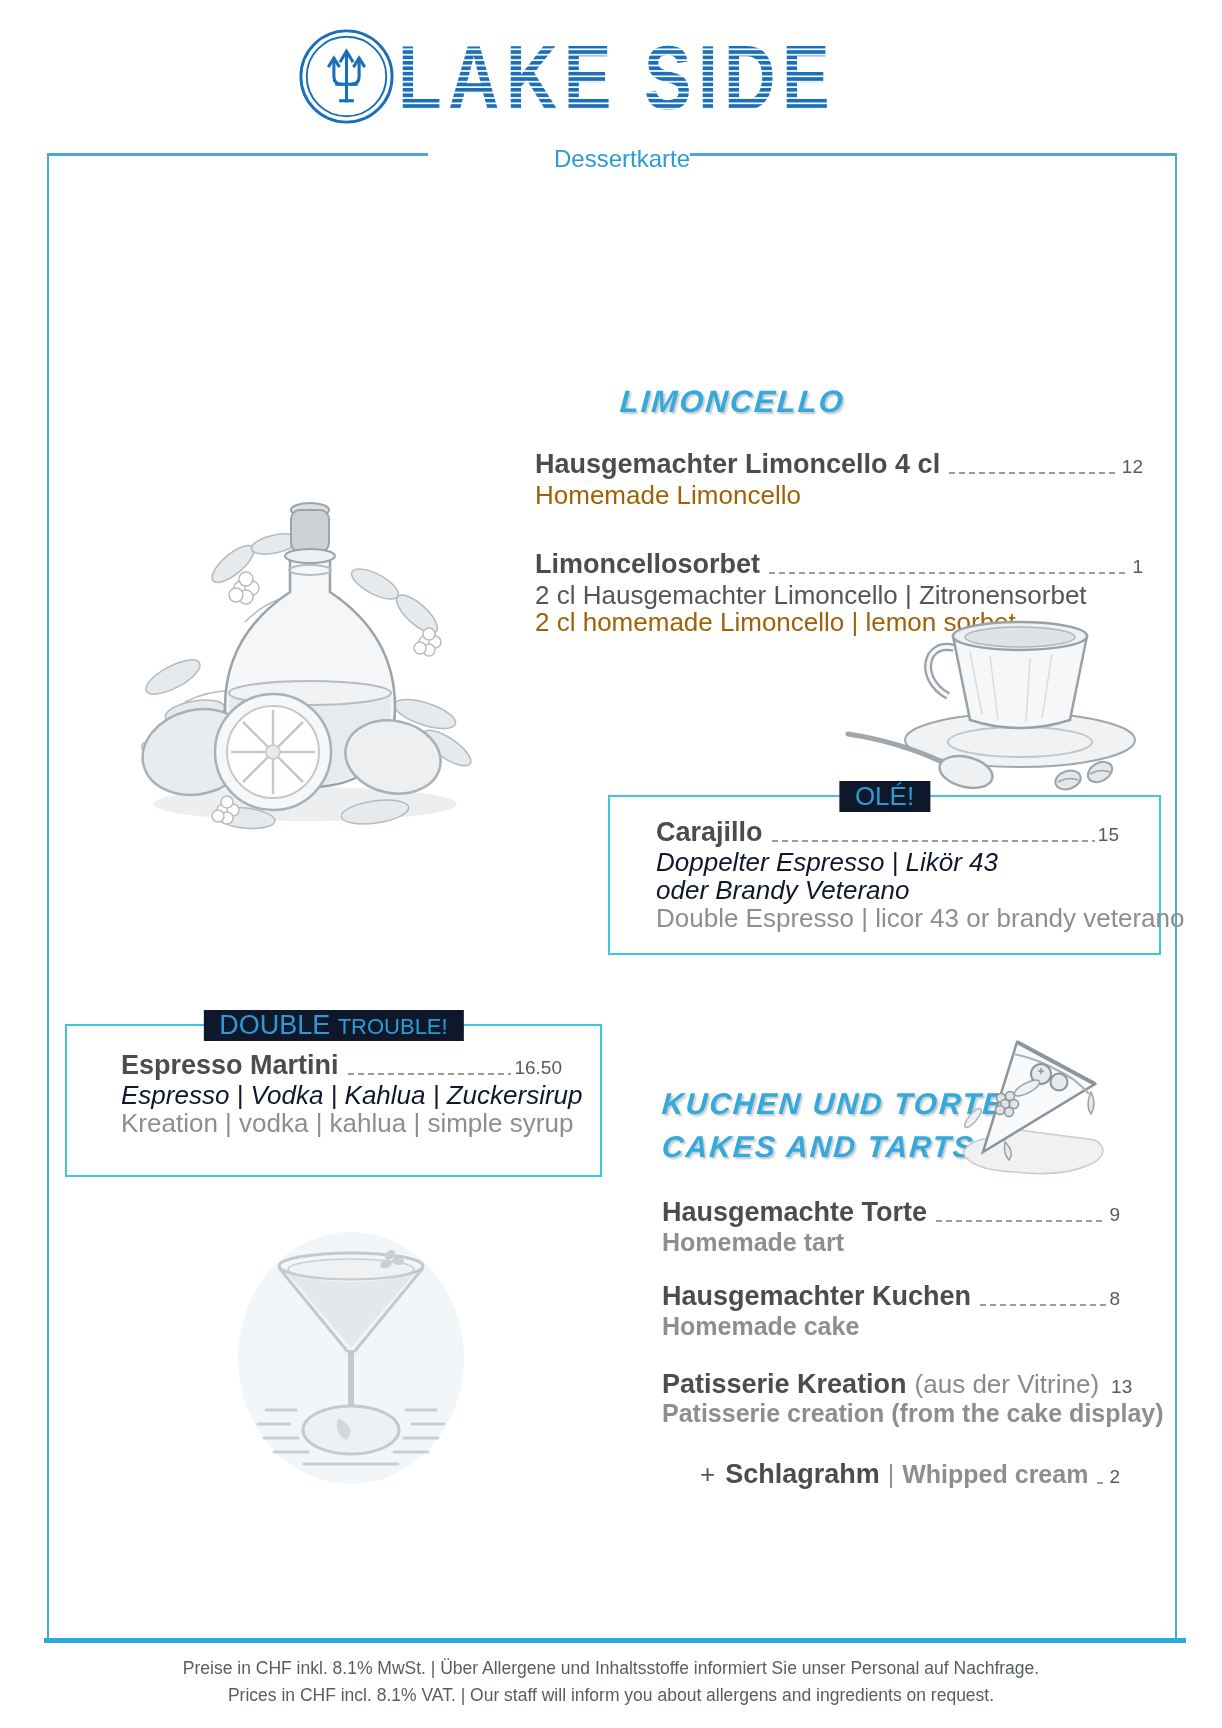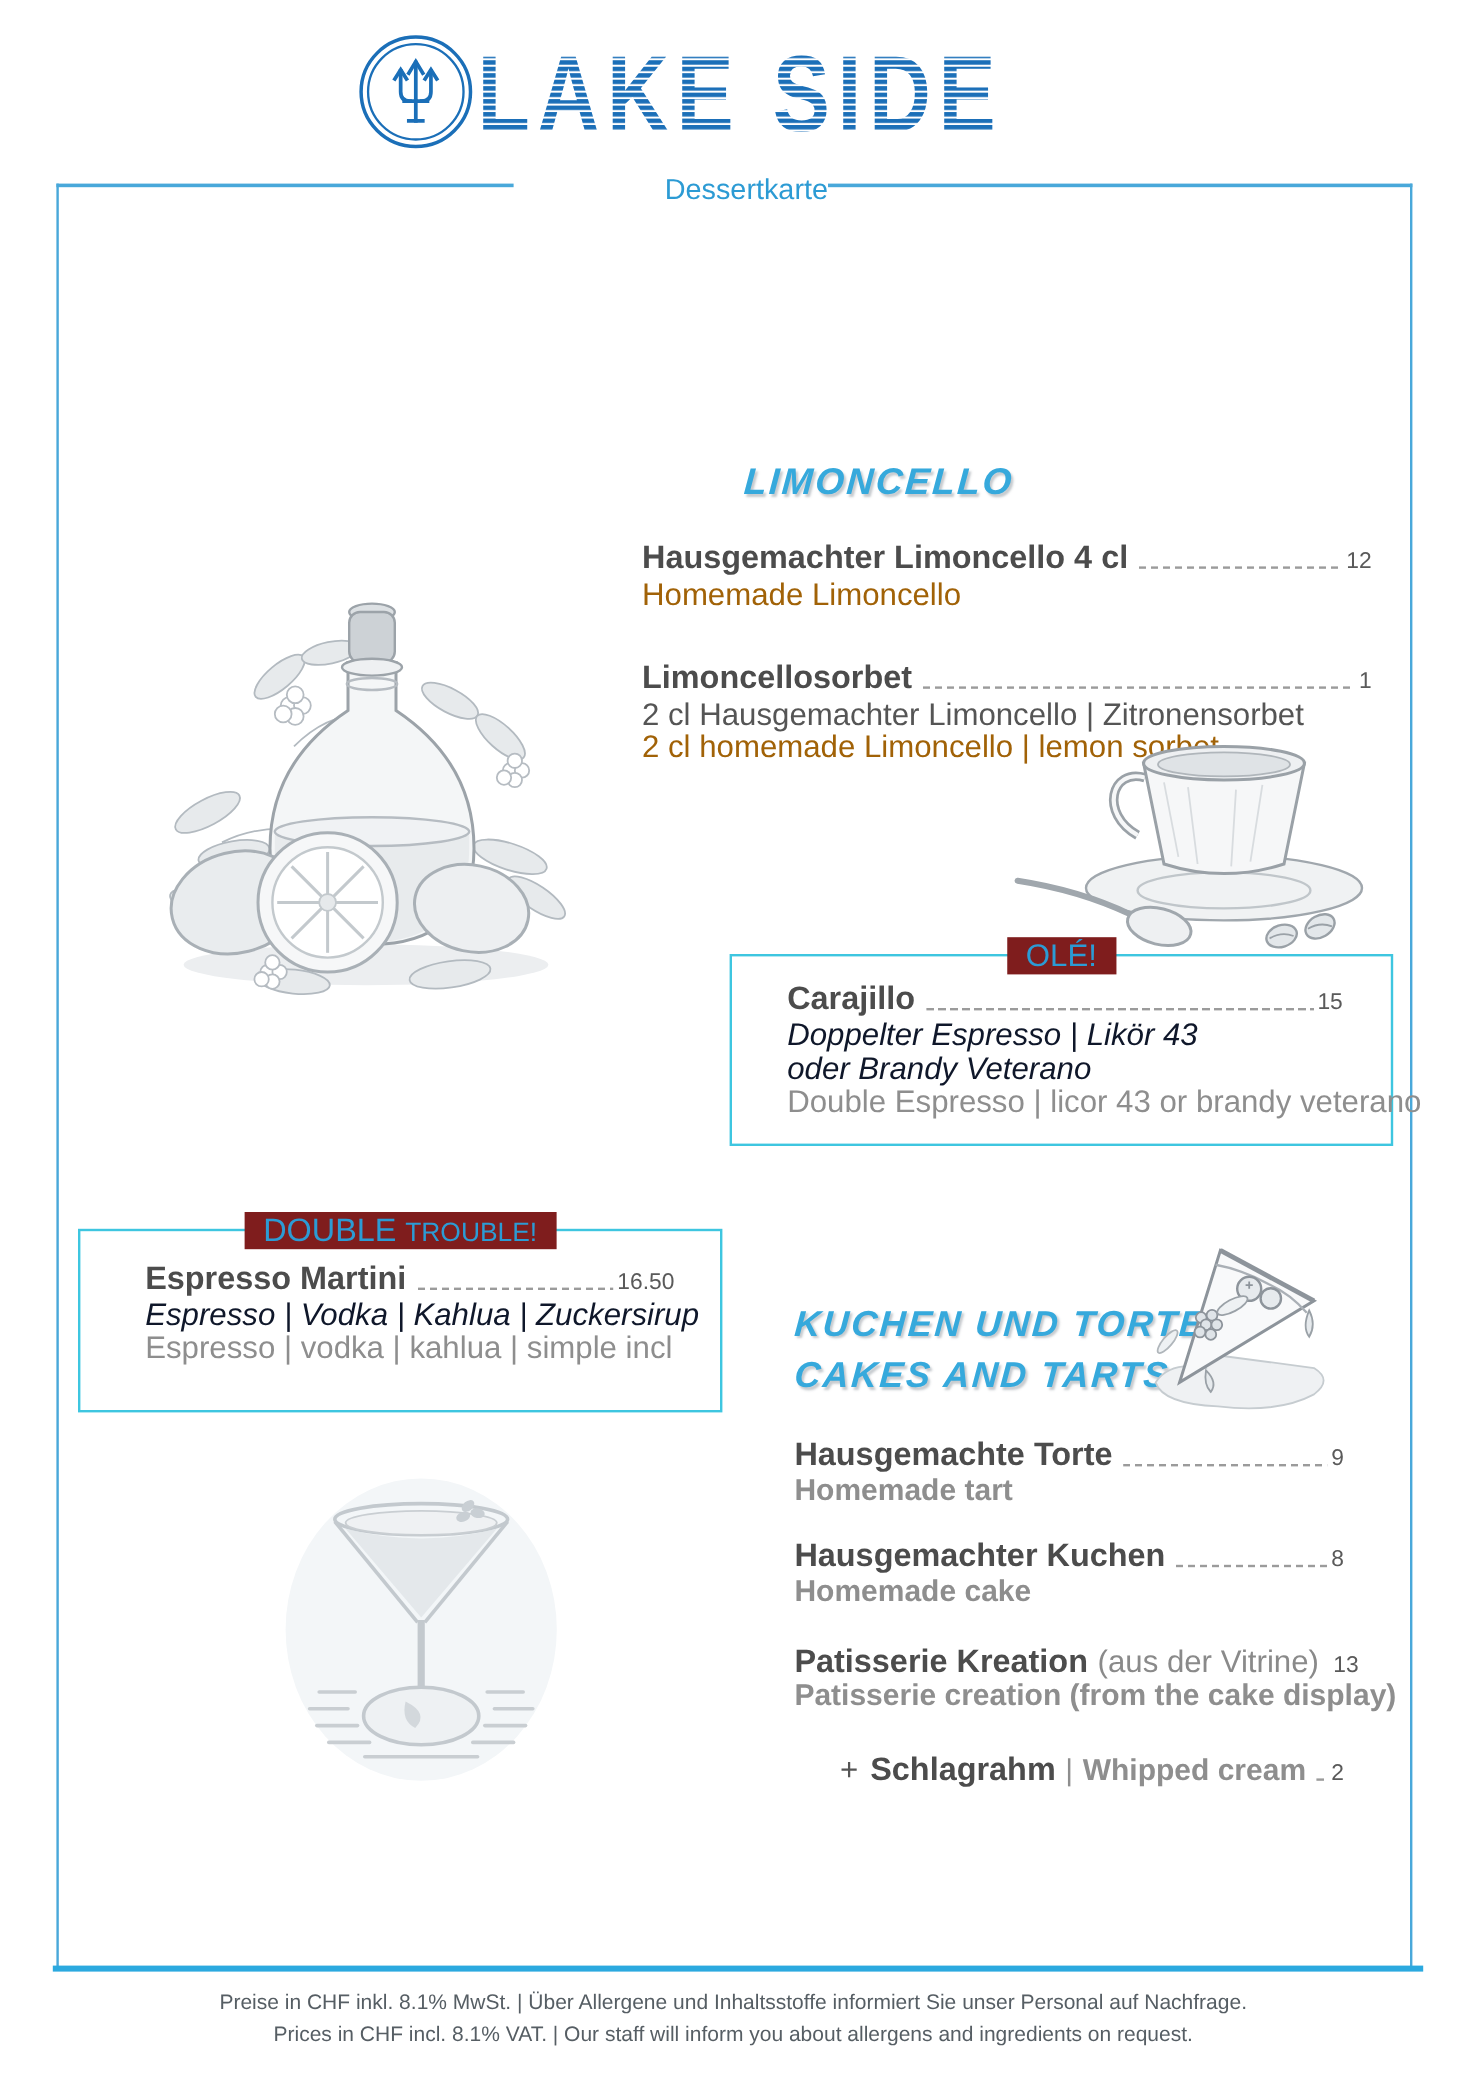--- a/index.html
+++ b/index.html
@@ -39,21 +39,21 @@
   .leader{flex:1;align-self:flex-end;margin:0 3px 6px 9px;height:2px;
     background:repeating-linear-gradient(90deg,#9b9b9b 0 6px,transparent 6px 10px);}
   .desc{position:absolute;font-size:26px;white-space:nowrap;}
   .desc.dark{color:#555555;}
   .desc.gray{color:#a16207;}
   .desc.gray-bold{color:#8e8e8e;font-weight:700;font-size:25px;}
 
   
   .box{position:absolute;border:2px solid #3ec6e0;background:#ffffff;}
   .box-label{position:absolute;top:-16px;left:50%;transform:translateX(-50%);
-    background:#7f1d1d;padding:0 16px;font-size:26px;color:#2c9bd4;white-space:nowrap;font-weight:400;}
+    background:#0f172a;padding:0 16px;font-size:26px;color:#2c9bd4;white-space:nowrap;font-weight:400;}
   .lbl-lg{font-size:27px;}
   .lbl-sm{font-size:22px;}
   .ole-box{left:608px;top:795px;width:549px;height:156px;}
   .dt-box{left:65px;top:1024px;width:533px;height:149px;}
   .box .row{position:static;display:flex;}
   .ole-content{position:absolute;left:46px;right:40px;top:20px;}
   .dt-content{position:absolute;left:54px;right:38px;top:24px;}
   .box-desc{font-size:26px;white-space:nowrap;line-height:28px;}
   .box-desc.dark{color:#0f172a;font-style:italic;}
   .box-desc.gray{color:#8e8e8e;}
@@ -229,21 +229,21 @@
       <span class="lbl-lg">DOUBLE</span>
       <span class="lbl-sm">TROUBLE!</span>
     </div>
     <div class="dt-content">
       <div class="row">
         <span class="title">Espresso Martini</span>
         <span class="leader"></span>
         <span class="price">16.50</span>
       </div>
       <div class="box-desc dark">Espresso | Vodka | Kahlua | Zuckersirup</div>
-      <div class="box-desc gray">Espresso | vodka | kahlua | simple incl</div>
+      <div class="box-desc gray">Kreation | vodka | kahlua | simple syrup</div>
     </div>
   </div>
 
   <div class="martini-circle">
     <svg width="226" height="252" viewBox="0 0 226 252">
       <g stroke="#c3c9ce" fill="none" stroke-width="3">
         <ellipse cx="113" cy="34" rx="72" ry="13"></ellipse>
         <path d="M41 36 L110 120"></path>
         <path d="M185 36 L116 120"></path>
       </g>

